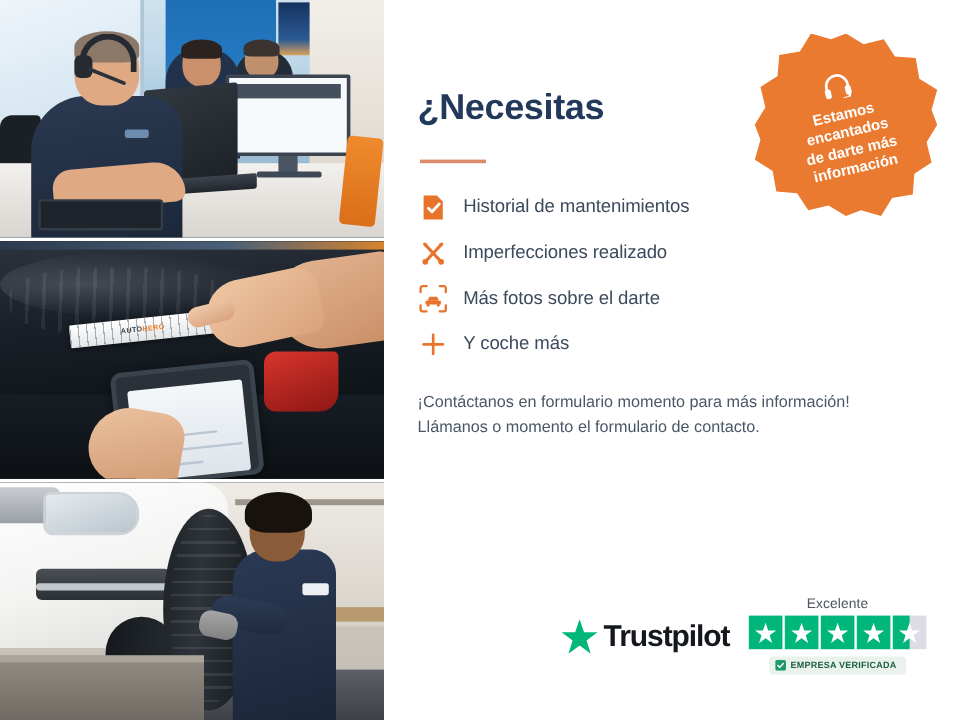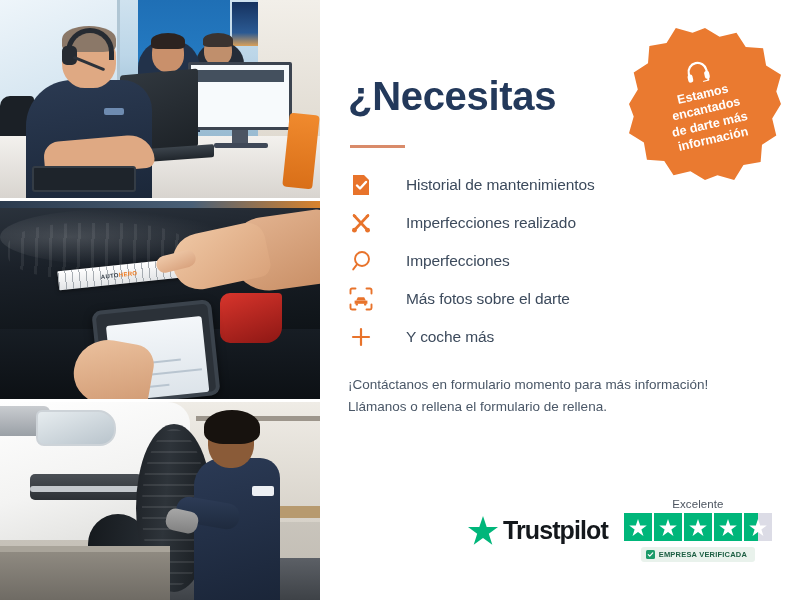--- a/index.html
+++ b/index.html
@@ -347,42 +347,42 @@
   
   .content {
     position: relative;
     flex: 1 1 auto;
     height: 600px;
     background: #ffffff;
     padding: 72px 30px 0 28px;
   }
 
   .headline {
-    font-size: 40px;
+    font-size: 30px;
     font-weight: 700;
     line-height: 1.22;
     color: #23395b;
     letter-spacing: -0.3px;
     max-width: 290px;
   }
   .headline span { display: block; }
 
   .divider {
     width: 55px;
     height: 3px;
     background: #d98b6a;
     margin: 24px 0 18px 2px;
   }
 
   
   .features { list-style: none; }
   .feature {
     display: flex;
     align-items: center;
-    gap: 32px;
+    gap: 12px;
     height: 38px;
   }
   .feature-icon {
     width: 26px; height: 26px;
     flex: 0 0 26px;
     display: flex; align-items: center; justify-content: center;
     color: #e8732b;
   }
   .feature-label {
     font-size: 15.5px;
@@ -614,29 +614,20 @@
             </g>
             <path d="M4 3.2 l3.2 1 -.4 3 -2.6 -1.4z" fill="#e8732b"></path>
             <path d="M20 3.2 l-3.2 1 .4 3 2.6 -1.4z" fill="#e8732b"></path>
             <circle cx="18.6" cy="19.2" r="2.4" fill="#e8732b"></circle>
             <circle cx="5.4" cy="19.2" r="2.4" fill="#e8732b"></circle>
           </svg>
         </span>
         <span class="feature-label">Imperfecciones realizado</span>
       </li>
 
-      <li class="feature">
-        <span class="feature-icon">
-          <svg width="22" height="22" viewBox="0 0 22 22">
-            <circle cx="12" cy="9" r="7" stroke="#e8732b" stroke-width="1.9" fill="none"></circle>
-            <path d="M7 14.4 L3.2 19.4" stroke="#e8732b" stroke-width="1.9" fill="none" stroke-linecap="round"></path>
-          </svg>
-        </span>
-        <span class="feature-label">Imperfecciones</span>
-      </li>
 
       <li class="feature">
         <span class="feature-icon">
           <svg width="24" height="24" viewBox="0 0 24 24">
             <g stroke="#e8732b" stroke-width="1.9" fill="none" stroke-linecap="round">
               <path d="M1.5 6.5V3a1.5 1.5 0 0 1 1.5-1.5h3.5"></path>
               <path d="M22.5 6.5V3A1.5 1.5 0 0 0 21 1.5h-3.5"></path>
               <path d="M1.5 17.5V21A1.5 1.5 0 0 0 3 22.5h3.5"></path>
               <path d="M22.5 17.5V21a1.5 1.5 0 0 1-1.5 1.5h-3.5"></path>
             </g>
@@ -658,21 +649,21 @@
             </g>
           </svg>
         </span>
         <span class="feature-label">Y coche más</span>
       </li>
 
     </ul>
 
     <p class="body-copy">
       <span>¡Contáctanos en formulario momento para más información!</span>
-      <span>Llámanos o rellena el formulario de rellena.</span>
+      <span>Llámanos o momento el formulario de contacto.</span>
     </p>
 
     <div class="badge">
       <div class="badge-shape"></div>
       <div class="badge-inner">
         <div class="badge-headset">
           <svg width="26" height="22" viewBox="0 0 26 22">
             <path d="M4 13V11a9 9 0 0 1 18 0v2" stroke="#ffffff" stroke-width="2.2" fill="none" stroke-linecap="round"></path>
             <rect x="2" y="12" width="5" height="8" rx="2.2" fill="#ffffff"></rect>
             <rect x="19" y="12" width="5" height="8" rx="2.2" fill="#ffffff"></rect>

